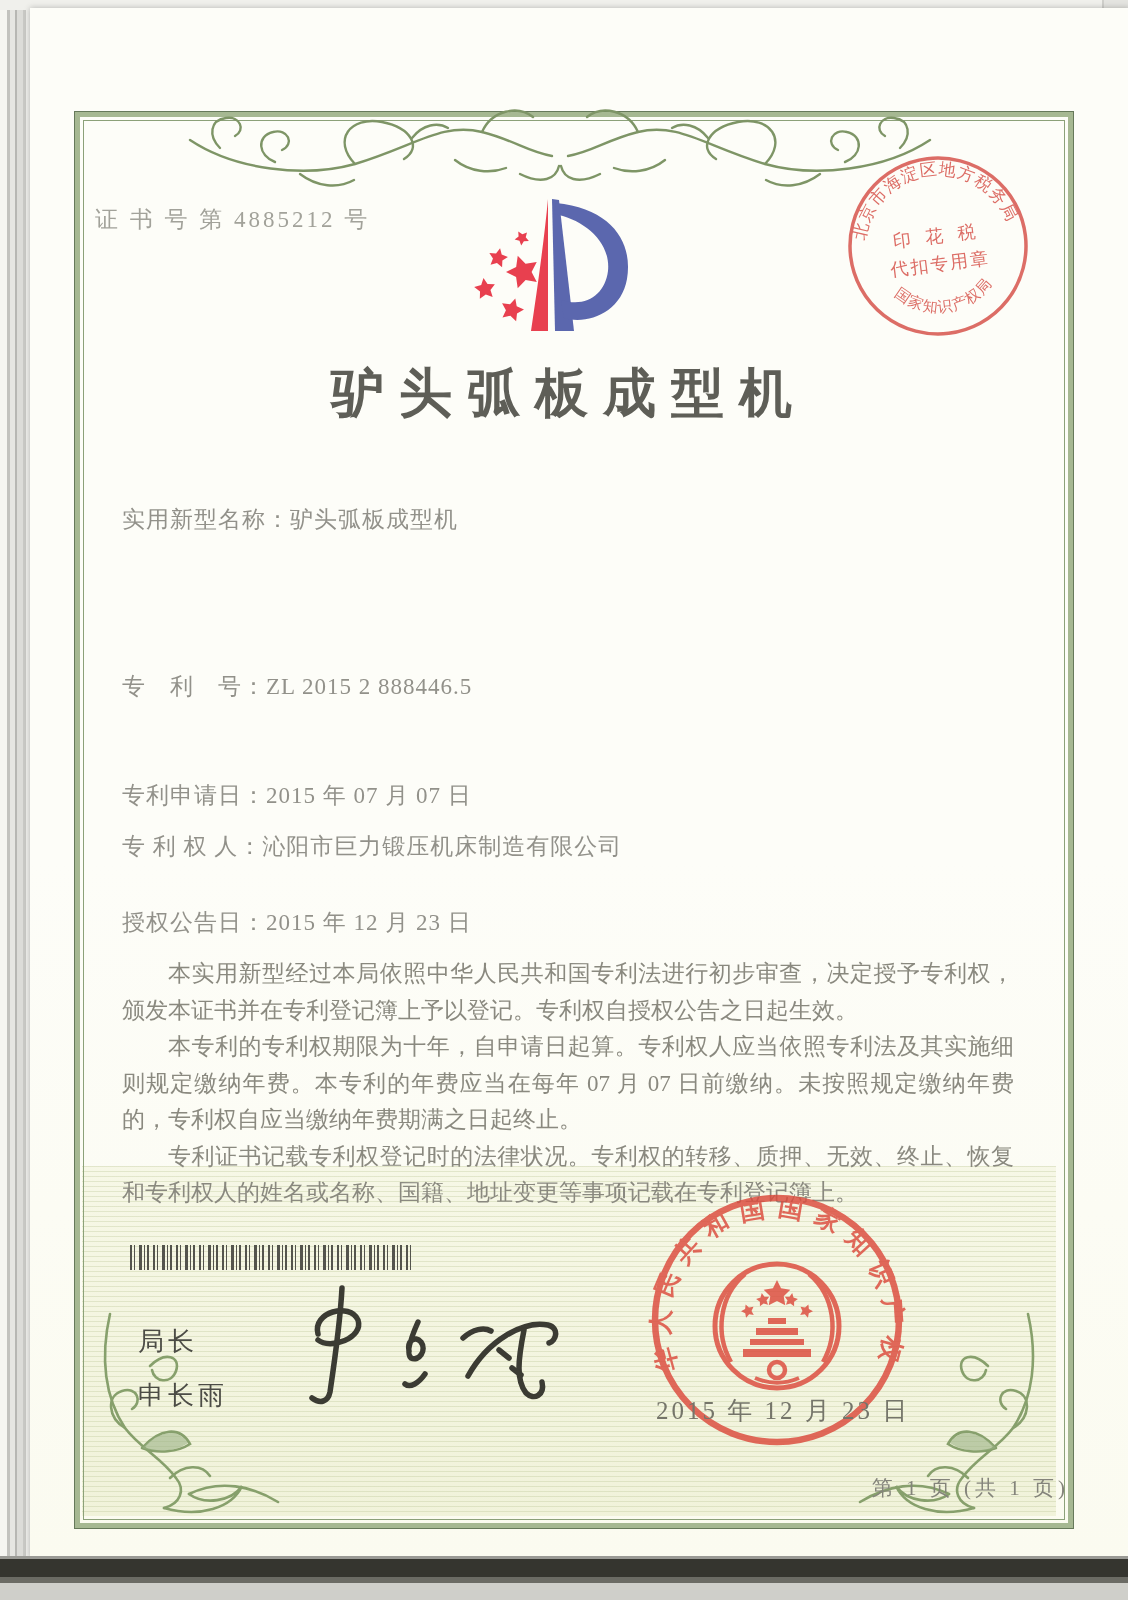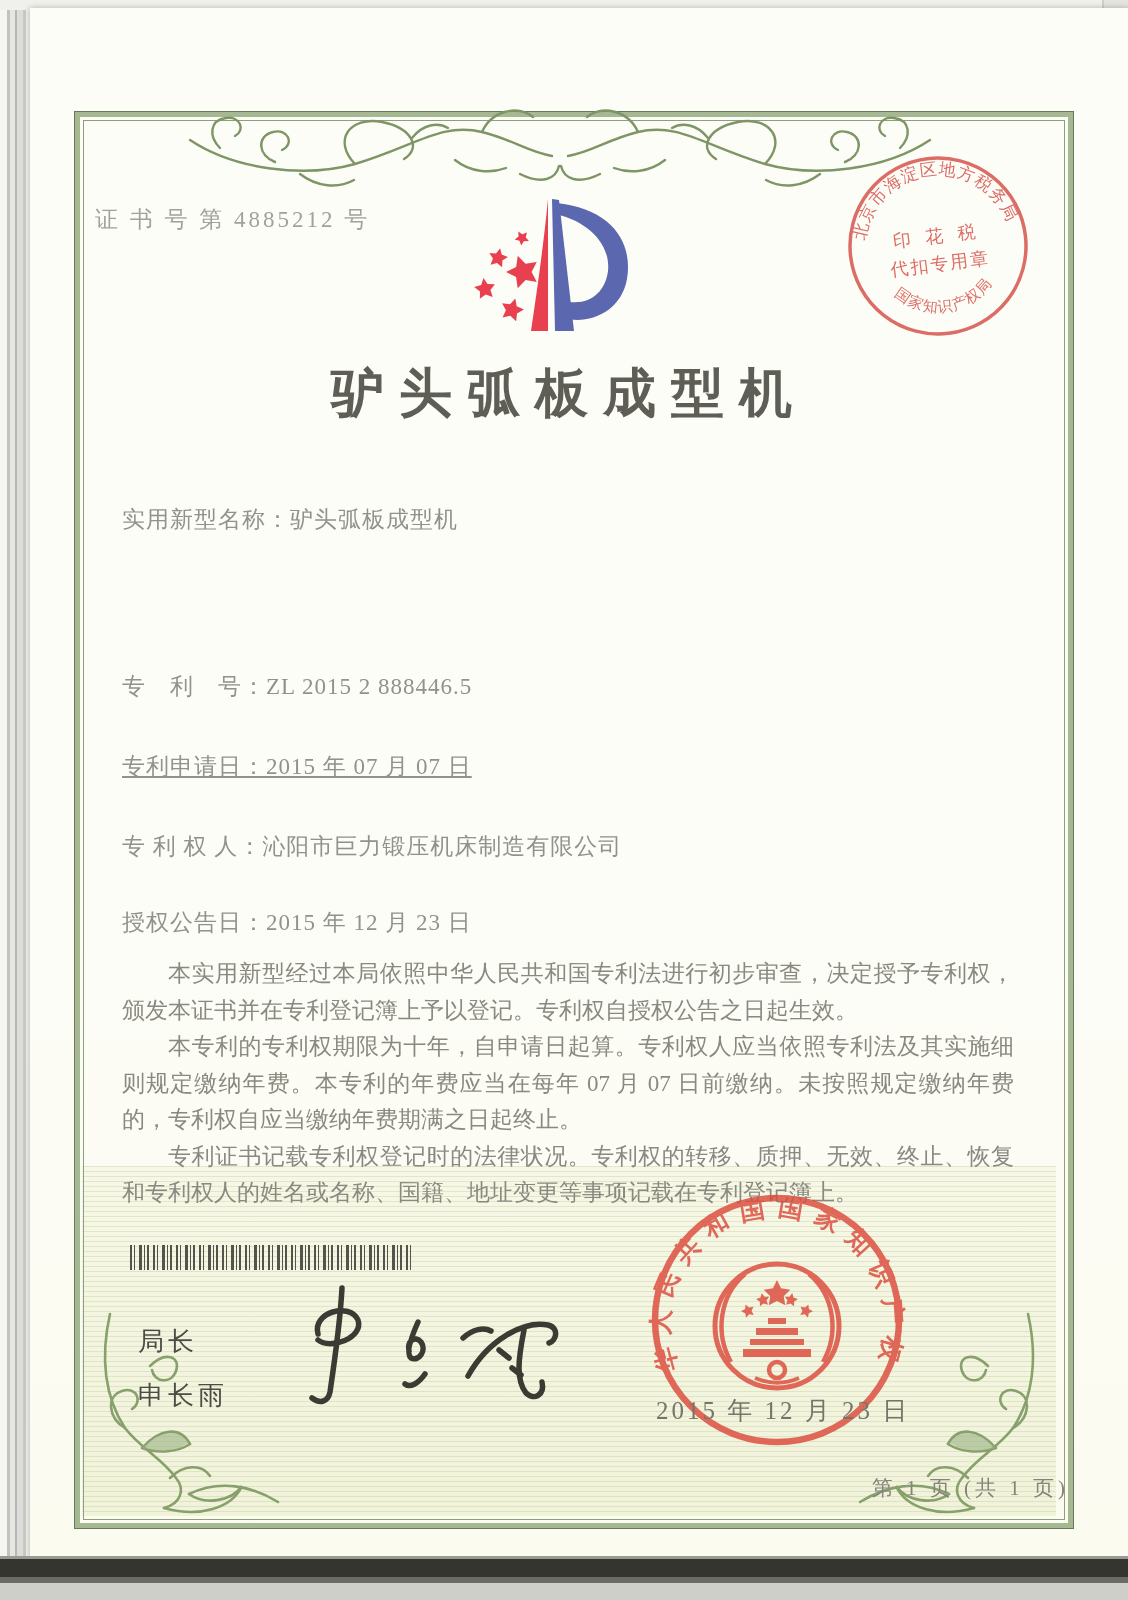--- a/index.html
+++ b/index.html
@@ -27,21 +27,21 @@
   
   #guilloche{left:52px;top:1158px;width:974px;height:350px;
     background-image:
       repeating-linear-gradient(180deg,rgba(178,190,138,.30) 0 1px,rgba(0,0,0,0) 1px 5px),
       linear-gradient(180deg,rgba(246,247,229,.92),rgba(240,242,217,.96));}
   
   #cert-no{left:65px;top:196px;font-size:23px;letter-spacing:3px;color:#a2a29a;}
   #title{left:45px;top:350px;width:988px;text-align:center;font-size:53px;font-weight:bold;
     letter-spacing:15px;color:#5e5e57;}
   .field{left:92px;font-size:23px;color:#92918a;letter-spacing:1px;white-space:nowrap;}
-  #f0{top:496px;} #f1{top:584px;} #f2{top:663px;} #f3{top:743px;text-decoration:underline;} #f4{top:823px;} #f5{top:899px;}
+  #f0{top:496px;} #f1{top:584px;} #f2{top:663px;} #f3{top:772px;} #f4{top:823px;} #f5{top:899px;}
   #paragraphs{left:92px;top:948px;width:892px;font-size:23px;line-height:36.5px;
     color:#8a897f;text-align:justify;}
   #paragraphs p{margin:0;text-indent:2em;}
   #barcode{left:100px;top:1237px;width:282px;height:25px;
     background:repeating-linear-gradient(90deg,
       #54544d 0 2px,rgba(0,0,0,0) 2px 4px,
       #54544d 4px 5px,rgba(0,0,0,0) 5px 9px,
       #54544d 9px 12px,rgba(0,0,0,0) 12px 14px,
       #54544d 14px 15px,rgba(0,0,0,0) 15px 17px,
       #54544d 17px 19px,rgba(0,0,0,0) 19px 23px);}

